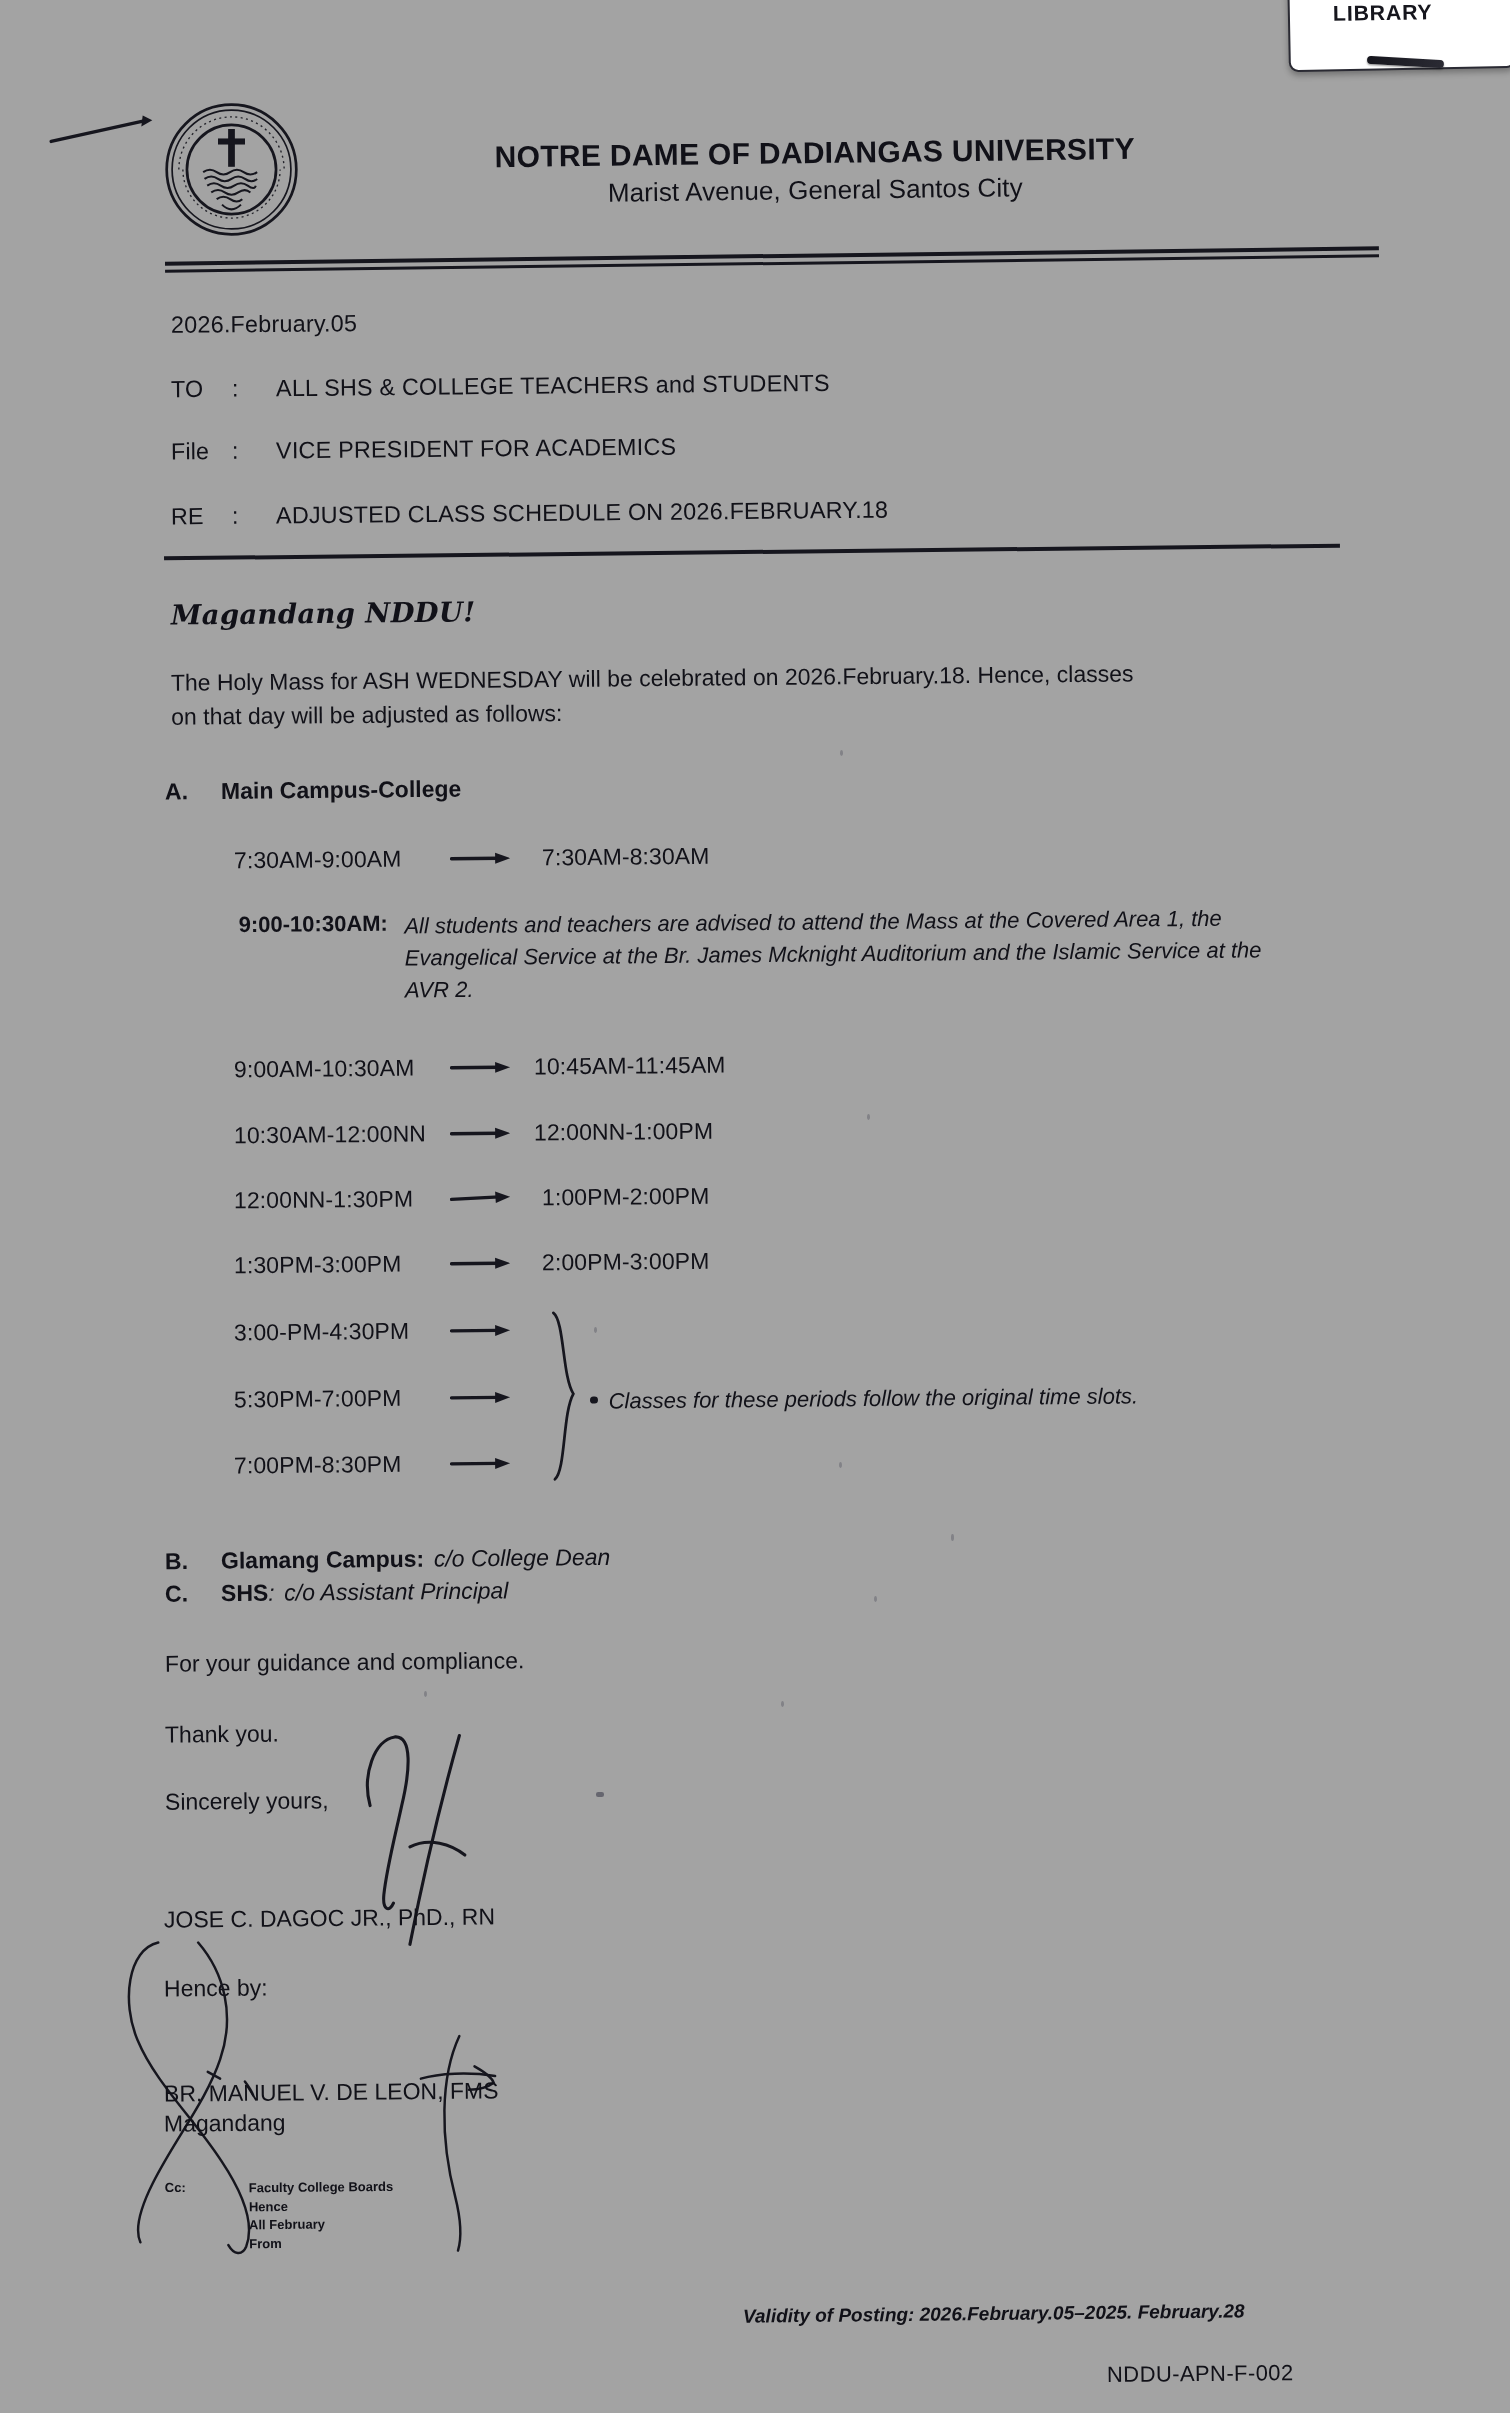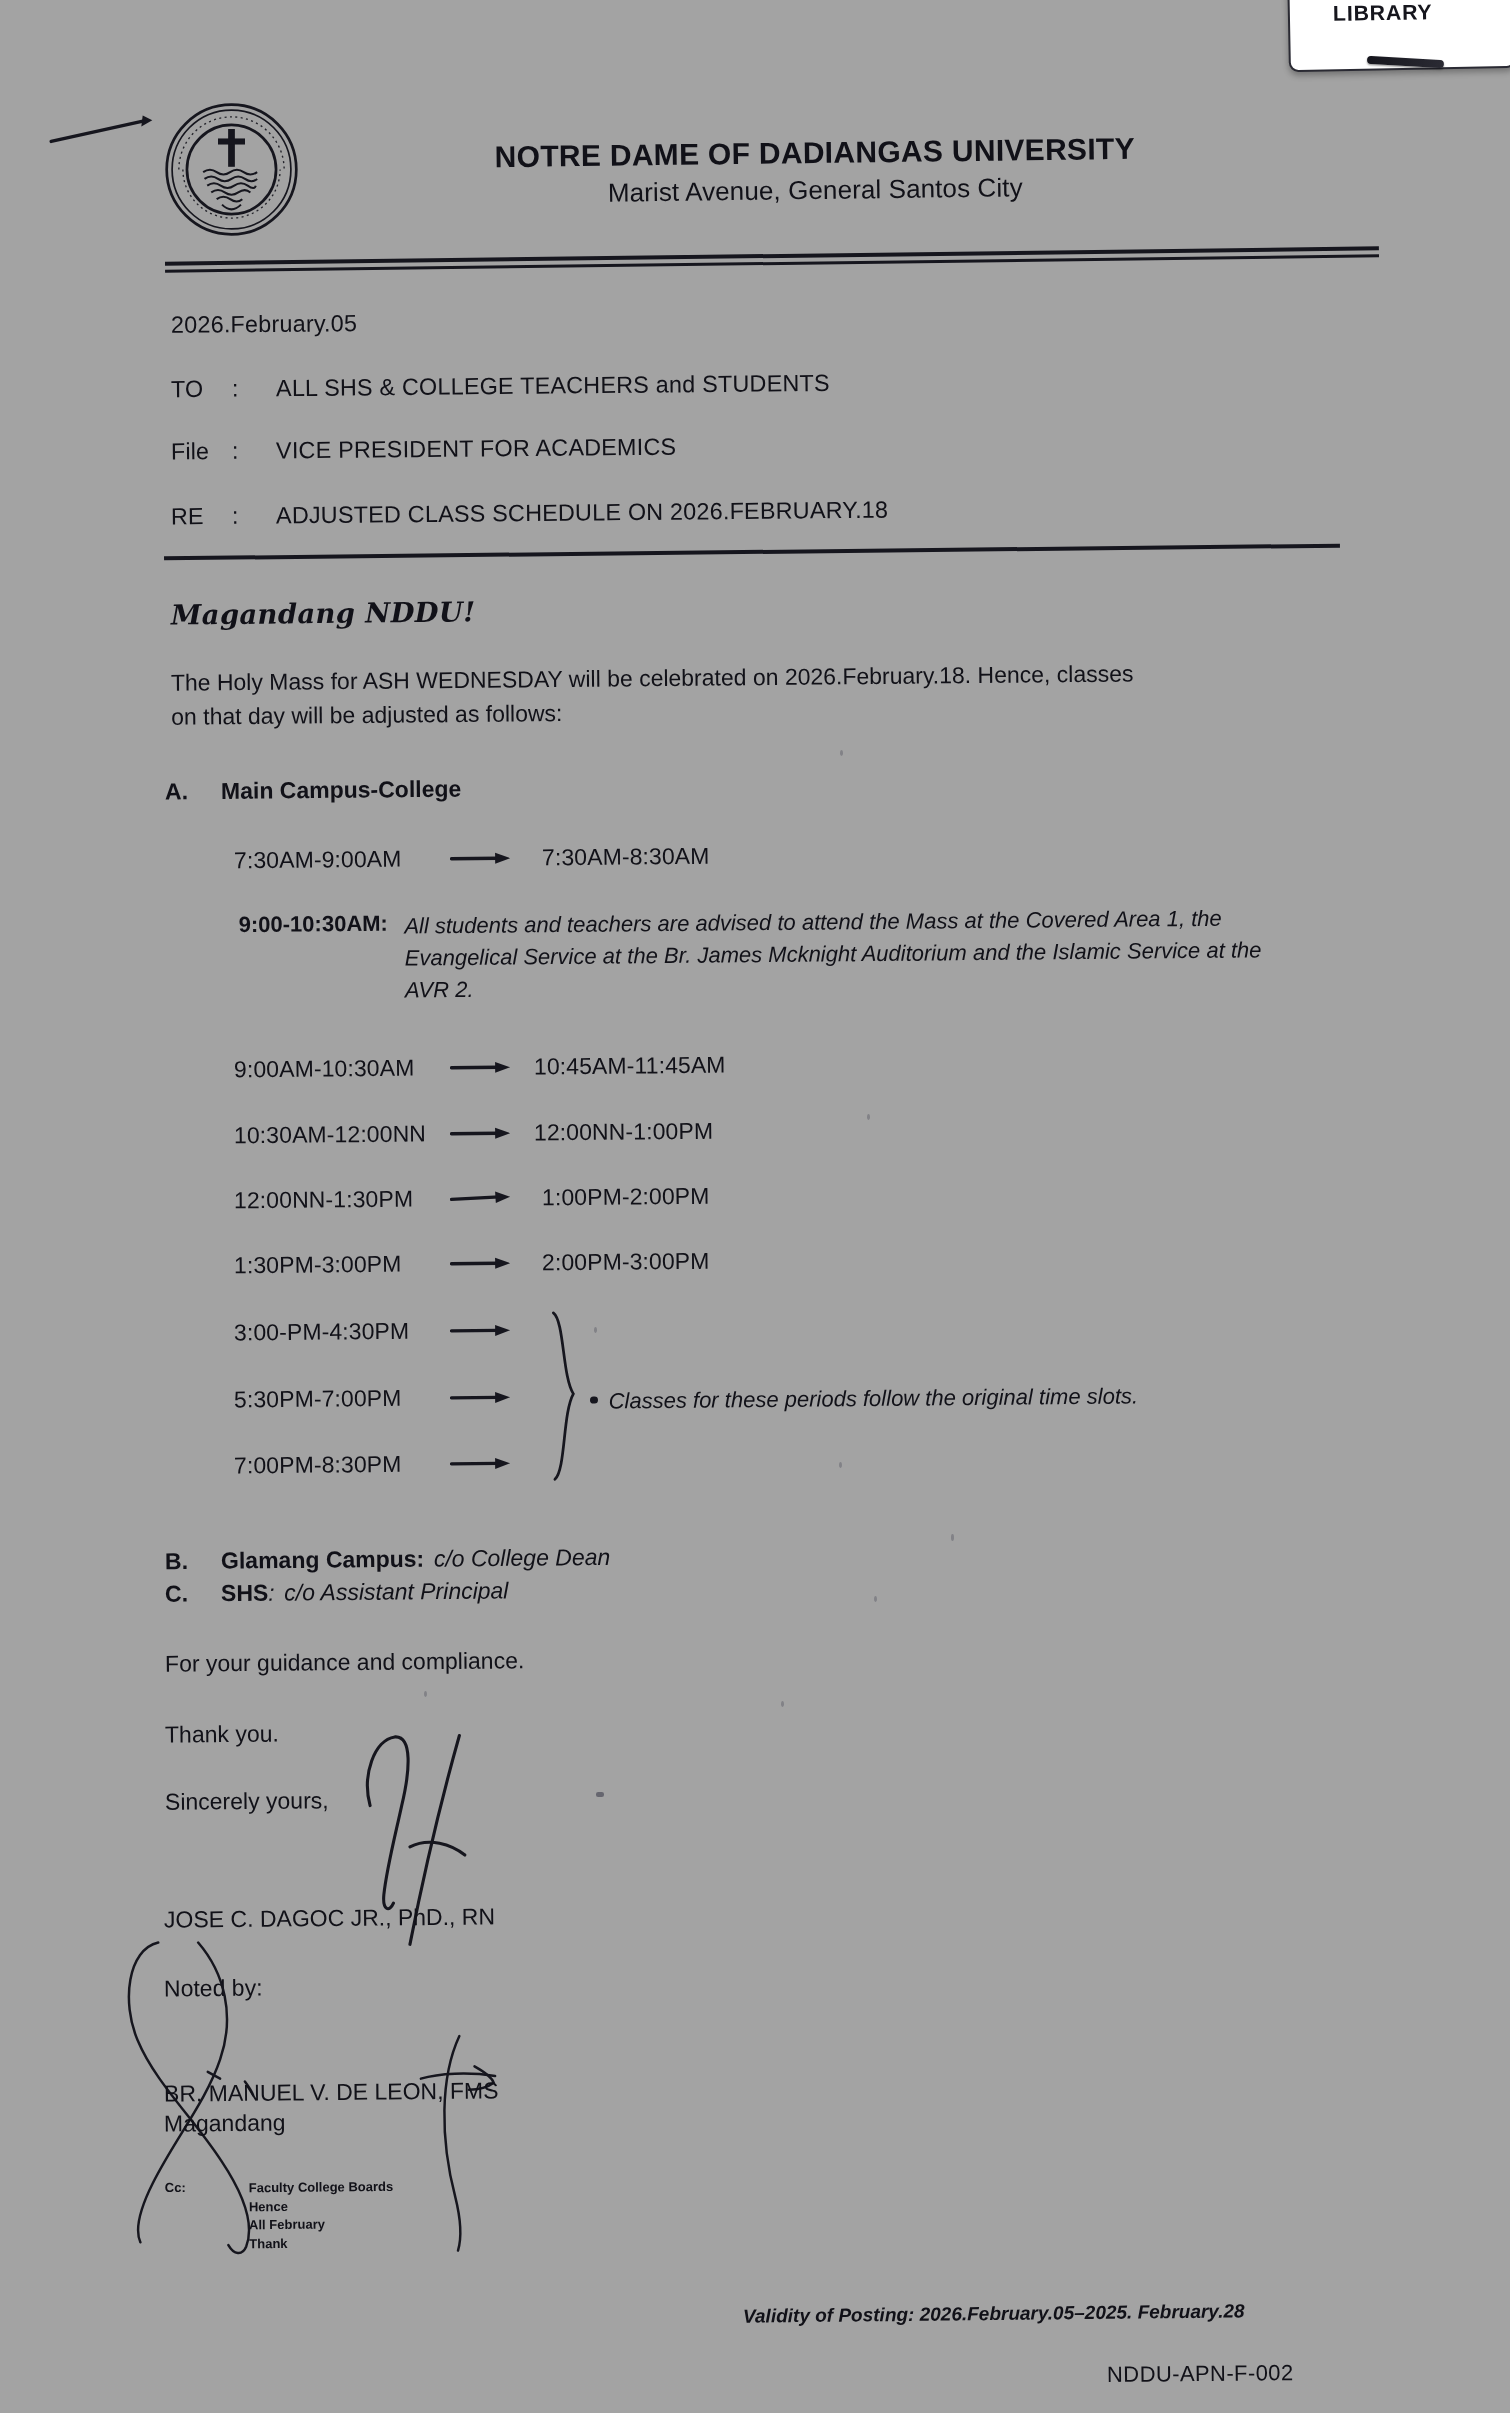--- a/index.html
+++ b/index.html
@@ -537,21 +537,21 @@
 
   <svg id="sig-vpa" viewBox="0 0 380 330">
     <g fill="none" stroke="#16161e" stroke-width="4.5" stroke-linecap="round">
       <path d="M38 120 C26 76, 44 24, 74 20 C100 18, 96 70, 84 120 C74 166, 62 212, 58 250 C56 272, 66 276, 72 262"></path>
       <path d="M168 18 C146 96, 120 200, 96 322"></path>
       <path d="M96 180 C124 166, 156 176, 176 192"></path>
     </g>
   </svg>
 
   <div id="name-vpa">JOSE C. DAGOC JR., PhD., RN</div>
-  <div id="noted-by">Noted by:</div>
+  <div id="noted-by">Hence by:</div>
 
   <svg id="sig-pres" viewBox="0 0 560 510">
     <g fill="none" stroke="#16161e" stroke-width="3.6" stroke-linecap="round">
       <path d="M60 34 C16 44, 6 120, 30 176 C56 238, 112 290, 152 352 C184 400, 200 444, 188 476 C182 490, 170 488, 162 474"></path>
       <path d="M118 34 C156 78, 172 140, 150 204 C130 264, 84 320, 52 384 C34 420, 26 452, 34 470"></path>
       <path d="M132 222 L150 232"></path>
       <path d="M186 236 C192 244, 196 250, 198 256"></path>
       <path d="M498 170 C470 230, 470 320, 492 404 C500 436, 502 462, 496 482"></path>
       <path d="M442 232 C468 224, 512 222, 550 228"></path>
       <path d="M520 214 C538 224, 546 232, 548 238 C540 244, 526 248, 512 248"></path>
@@ -560,21 +560,21 @@
 
   <div id="name-pres">BR. MANUEL V. DE LEON, FMS</div>
   <div id="title-pres">Magandang</div>
 
   <div id="cc-block">
     <span id="cc-label">Cc:</span>
     <div id="cc-list">
       <div>Faculty College Boards</div>
       <div>Hence</div>
       <div>All February</div>
-      <div>Thank</div>
+      <div>From</div>
     </div>
   </div>
 
   <div id="validity">Validity of Posting:  2026.February.05–2025. February.28</div>
   <div id="formcode">NDDU-APN-F-002</div>
 
   <div class="speck" style="left:840px; top:750px; width:3.4px; height:6.2px;"></div>
   <div class="speck" style="left:951px; top:1534px; width:2.8px; height:6.9px;"></div>
   <div class="speck" style="left:874px; top:1596px; width:2.8px; height:6.2px;"></div>
   <div class="speck" style="left:781px; top:1701px; width:2.8px; height:5.5px;"></div>

